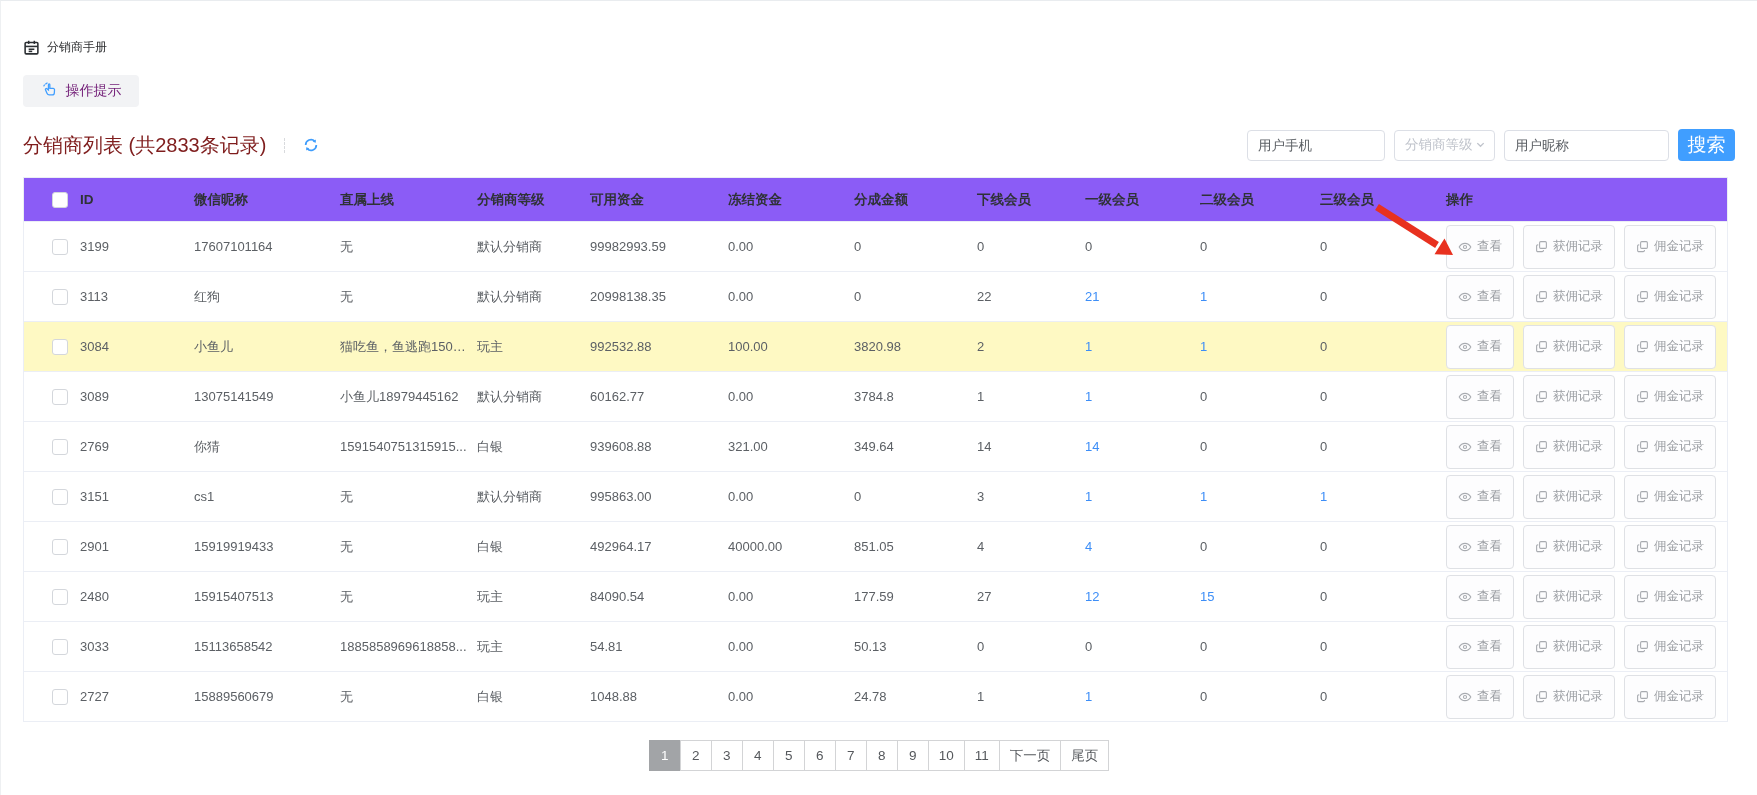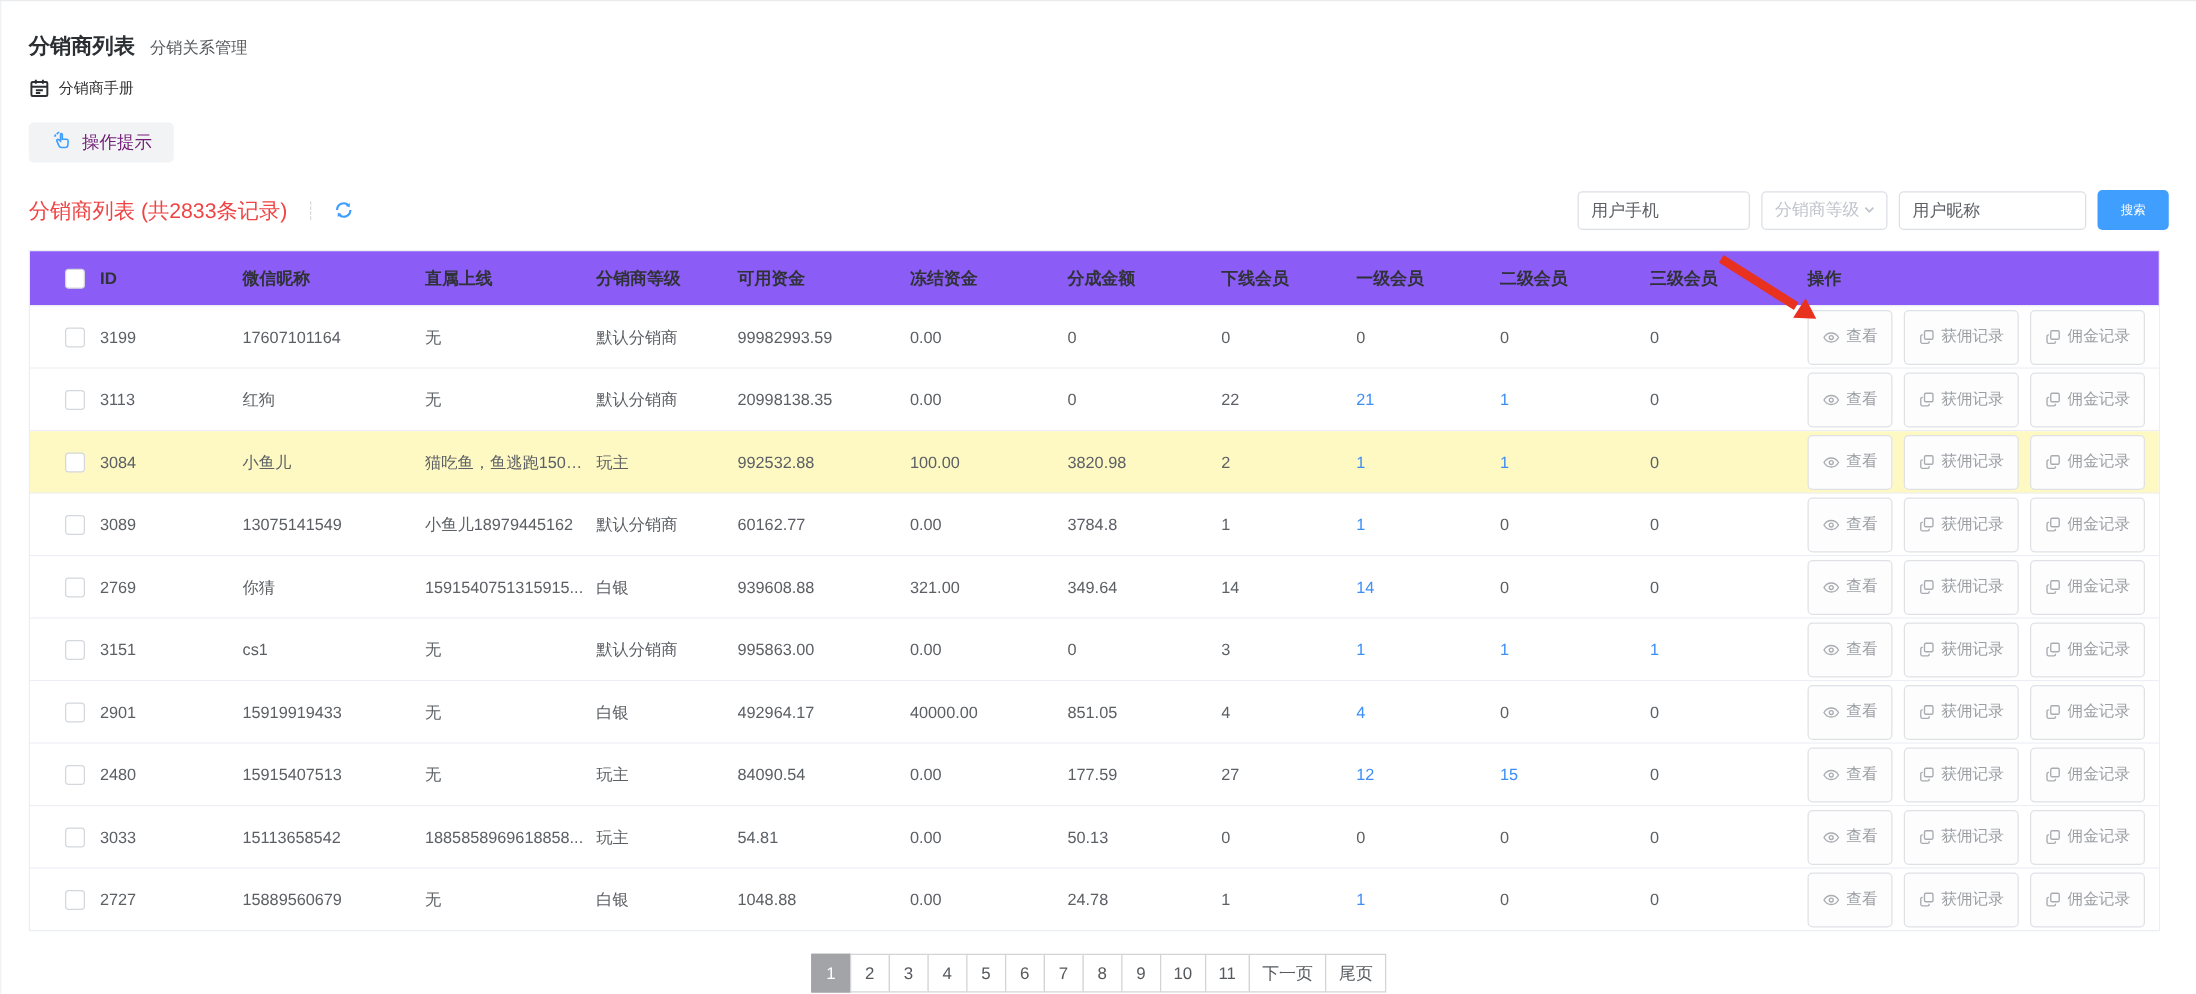--- a/index.html
+++ b/index.html
@@ -22,39 +22,39 @@
   .manual-label { font-size:12px; color:#303133; }
   .tips-btn {
     margin-top:18px; height:32px; width:116px; border:none; border-radius:4px;
     background:#f2f3f5; color:#701a75; font-size:14px;
     display:flex; align-items:center; justify-content:center; gap:8px; cursor:pointer;
     font-family:inherit;
   }
   
   .list-header { margin-top:22px; height:32px; display:flex; align-items:center; justify-content:space-between; }
   .list-header-left { display:flex; align-items:center; }
-  .section-title { font-size:17px; color:#ef4444; }
+  .section-title { font-size:20px; color:#7f1d1d; }
   .dash-divider { width:0; height:15px; border-left:1px dashed #d8dadd; margin:0 16px 0 18px; }
   .refresh-btn { background:none; border:none; cursor:pointer; display:flex; align-items:center; padding:2px; }
   .filters { display:flex; align-items:center; gap:9px; }
   .f-input {
     height:31px; border:1px solid #dcdfe6; border-radius:4px; padding:0 10px;
     font-size:13.5px; color:#303133; outline:none; font-family:inherit;
   }
   .f-input::placeholder { color:#5d6166; opacity:1; }
   .f-input.phone { width:138px; }
-  .f-input.nickname { width:150px; }
+  .f-input.nickname { width:165px; }
   .f-select {
     width:101px; height:31px; border:1px solid #dcdfe6; border-radius:4px;
     display:flex; align-items:center; justify-content:space-between; padding:0 8px 0 10px;
     font-size:13.5px; color:#c0c4cc; cursor:pointer; background:#fff;
   }
   .search-btn {
     width:57px; height:32px; background:#409eff; color:#fff; border:none; border-radius:4px;
-    font-size:10px; cursor:pointer; font-family:inherit;
+    font-size:19px; cursor:pointer; font-family:inherit;
   }
   
   .table { margin-top:16px; width:1705px; border:1px solid #ebeef5; border-bottom:none; }
   .tr {
     display:grid;
     grid-template-columns:56px 114px 146px 137px 113px 138px 126px 123px 108px 115px 120px 126px 1fr;
     align-items:center; border-bottom:1px solid #ebeef5; background:#fff;
   }
   .tr.head { height:44px; background:#8b5cf6; }
   .tr.row { height:50px; }
@@ -83,24 +83,20 @@
   .pg:first-child { margin-left:0; }
   .pg.active { background:#a2a4a7; color:#fff; border-color:#a2a4a7; }
   
   .arrow-overlay { position:absolute; left:0; top:0; width:1757px; height:795px; pointer-events:none; }
 </style>
 </head>
 <body>
 
 <div class="page">
 
-  <div class="title-row">
-    <span class="page-title">分销商列表</span>
-    <span class="page-subtitle">分销关系管理</span>
-  </div>
 
   <div class="manual-row">
     <span>
       <svg width="17" height="17" viewBox="0 0 24 24" fill="none" stroke="#2b2f33" stroke-width="2.2">
         <rect x="3" y="5" width="18" height="16" rx="1.5"></rect>
         <line x1="3" y1="10.5" x2="21" y2="10.5"></line>
         <line x1="8" y1="2.5" x2="8" y2="7"></line>
         <line x1="16" y1="2.5" x2="16" y2="7"></line>
         <line x1="8" y1="14.5" x2="16" y2="14.5"></line>
         <line x1="8" y1="17.5" x2="13" y2="17.5"></line>

